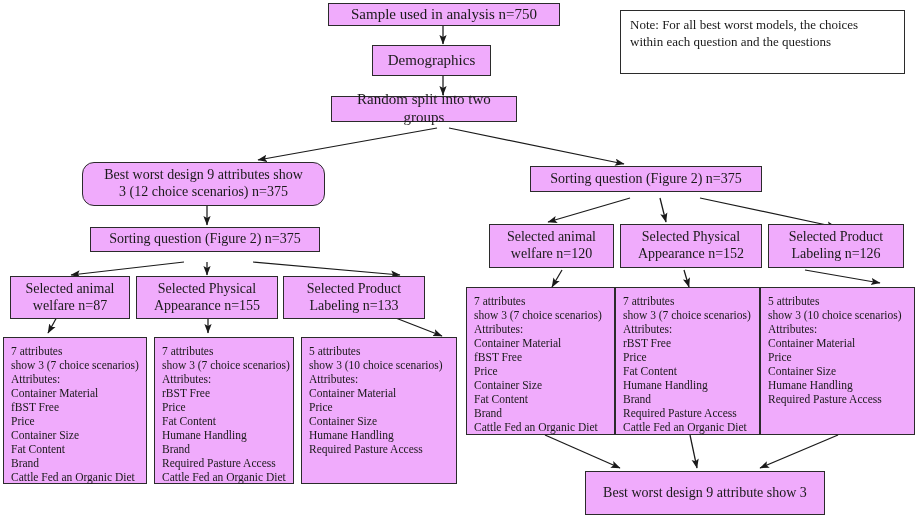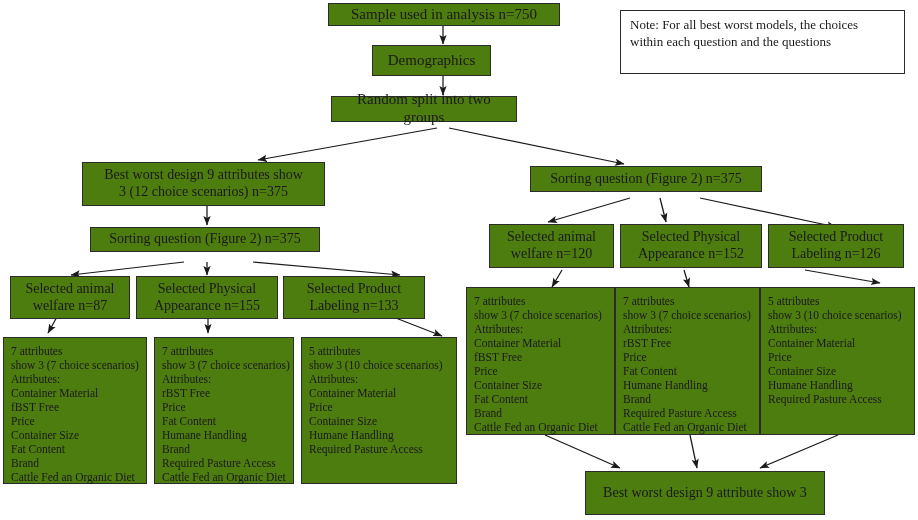--- a/index.html
+++ b/index.html
@@ -21,21 +21,21 @@
     left: 0;
     top: 0;
     width: 918px;
     height: 520px;
     pointer-events: none;
   }
   .box {
     position: absolute;
     box-sizing: border-box;
     border: 1px solid #2b2b2b;
-    background: #4d7c0f;
+    background: #f0abfc;
     display: flex;
     align-items: center;
     justify-content: center;
     text-align: center;
     line-height: 1.18;
   }
   .box.center-text {
     padding: 2px 6px;
   }
   .box.list {
@@ -117,21 +117,21 @@
 
   <div class="box center-text t15" style="left:331px; top:96px; width:186px; height:26px;">
     <span>Random split into two groups</span>
   </div>
 
   <div class="note t13" style="left:620px; top:10px; width:285px; height:64px;">
     <div>Note: For all best worst models, the choices</div>
     <div>within each question and the questions</div>
   </div>
 
-  <div class="box center-text t14" style="left:82px; top:162px; width:243px; height:44px; flex-direction:column;">
+  <div class="box center-text t14" style="left:82px; top:162px; width:243px; height:44px; flex-direction:column;border-radius:12px;">
     <span>Best worst design 9 attributes show</span>
     <span>3 (12 choice scenarios) n=375</span>
   </div>
 
   <div class="box center-text t14" style="left:90px; top:227px; width:230px; height:25px;">
     <span>Sorting question (Figure 2) n=375</span>
   </div>
 
   <div class="box center-text t14" style="left:10px; top:276px; width:120px; height:43px; flex-direction:column;">
     <span>Selected animal</span>

